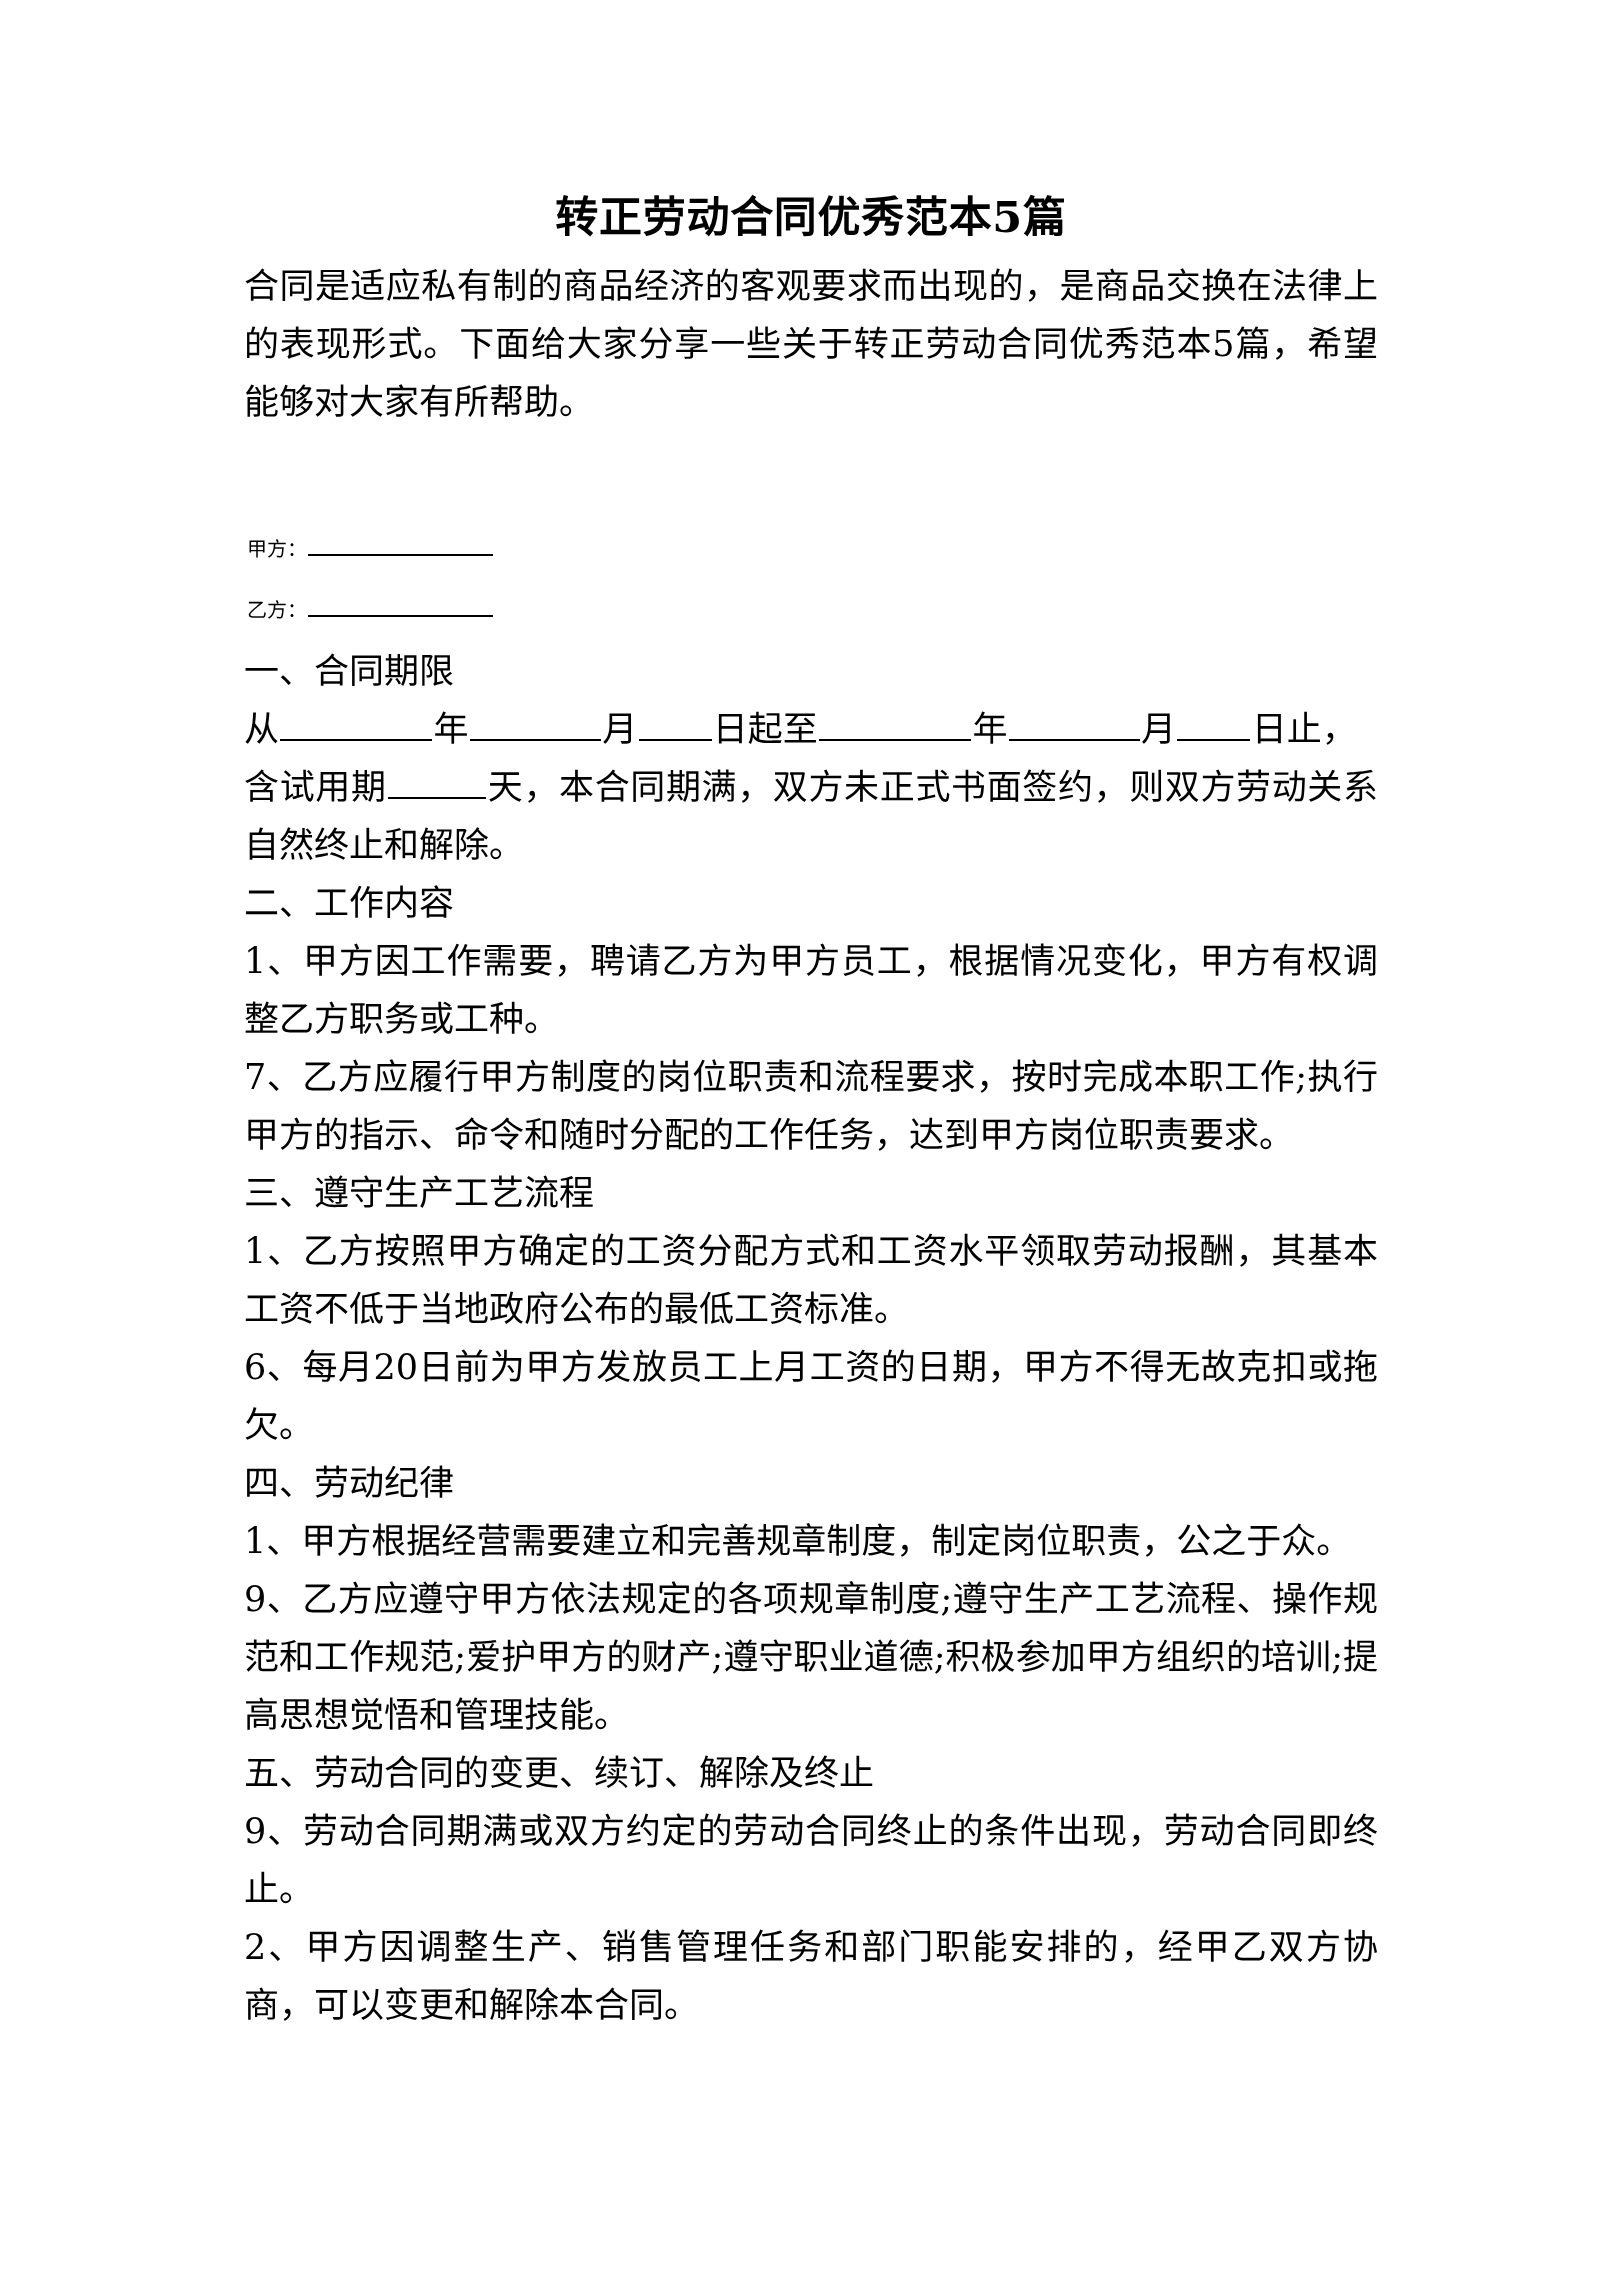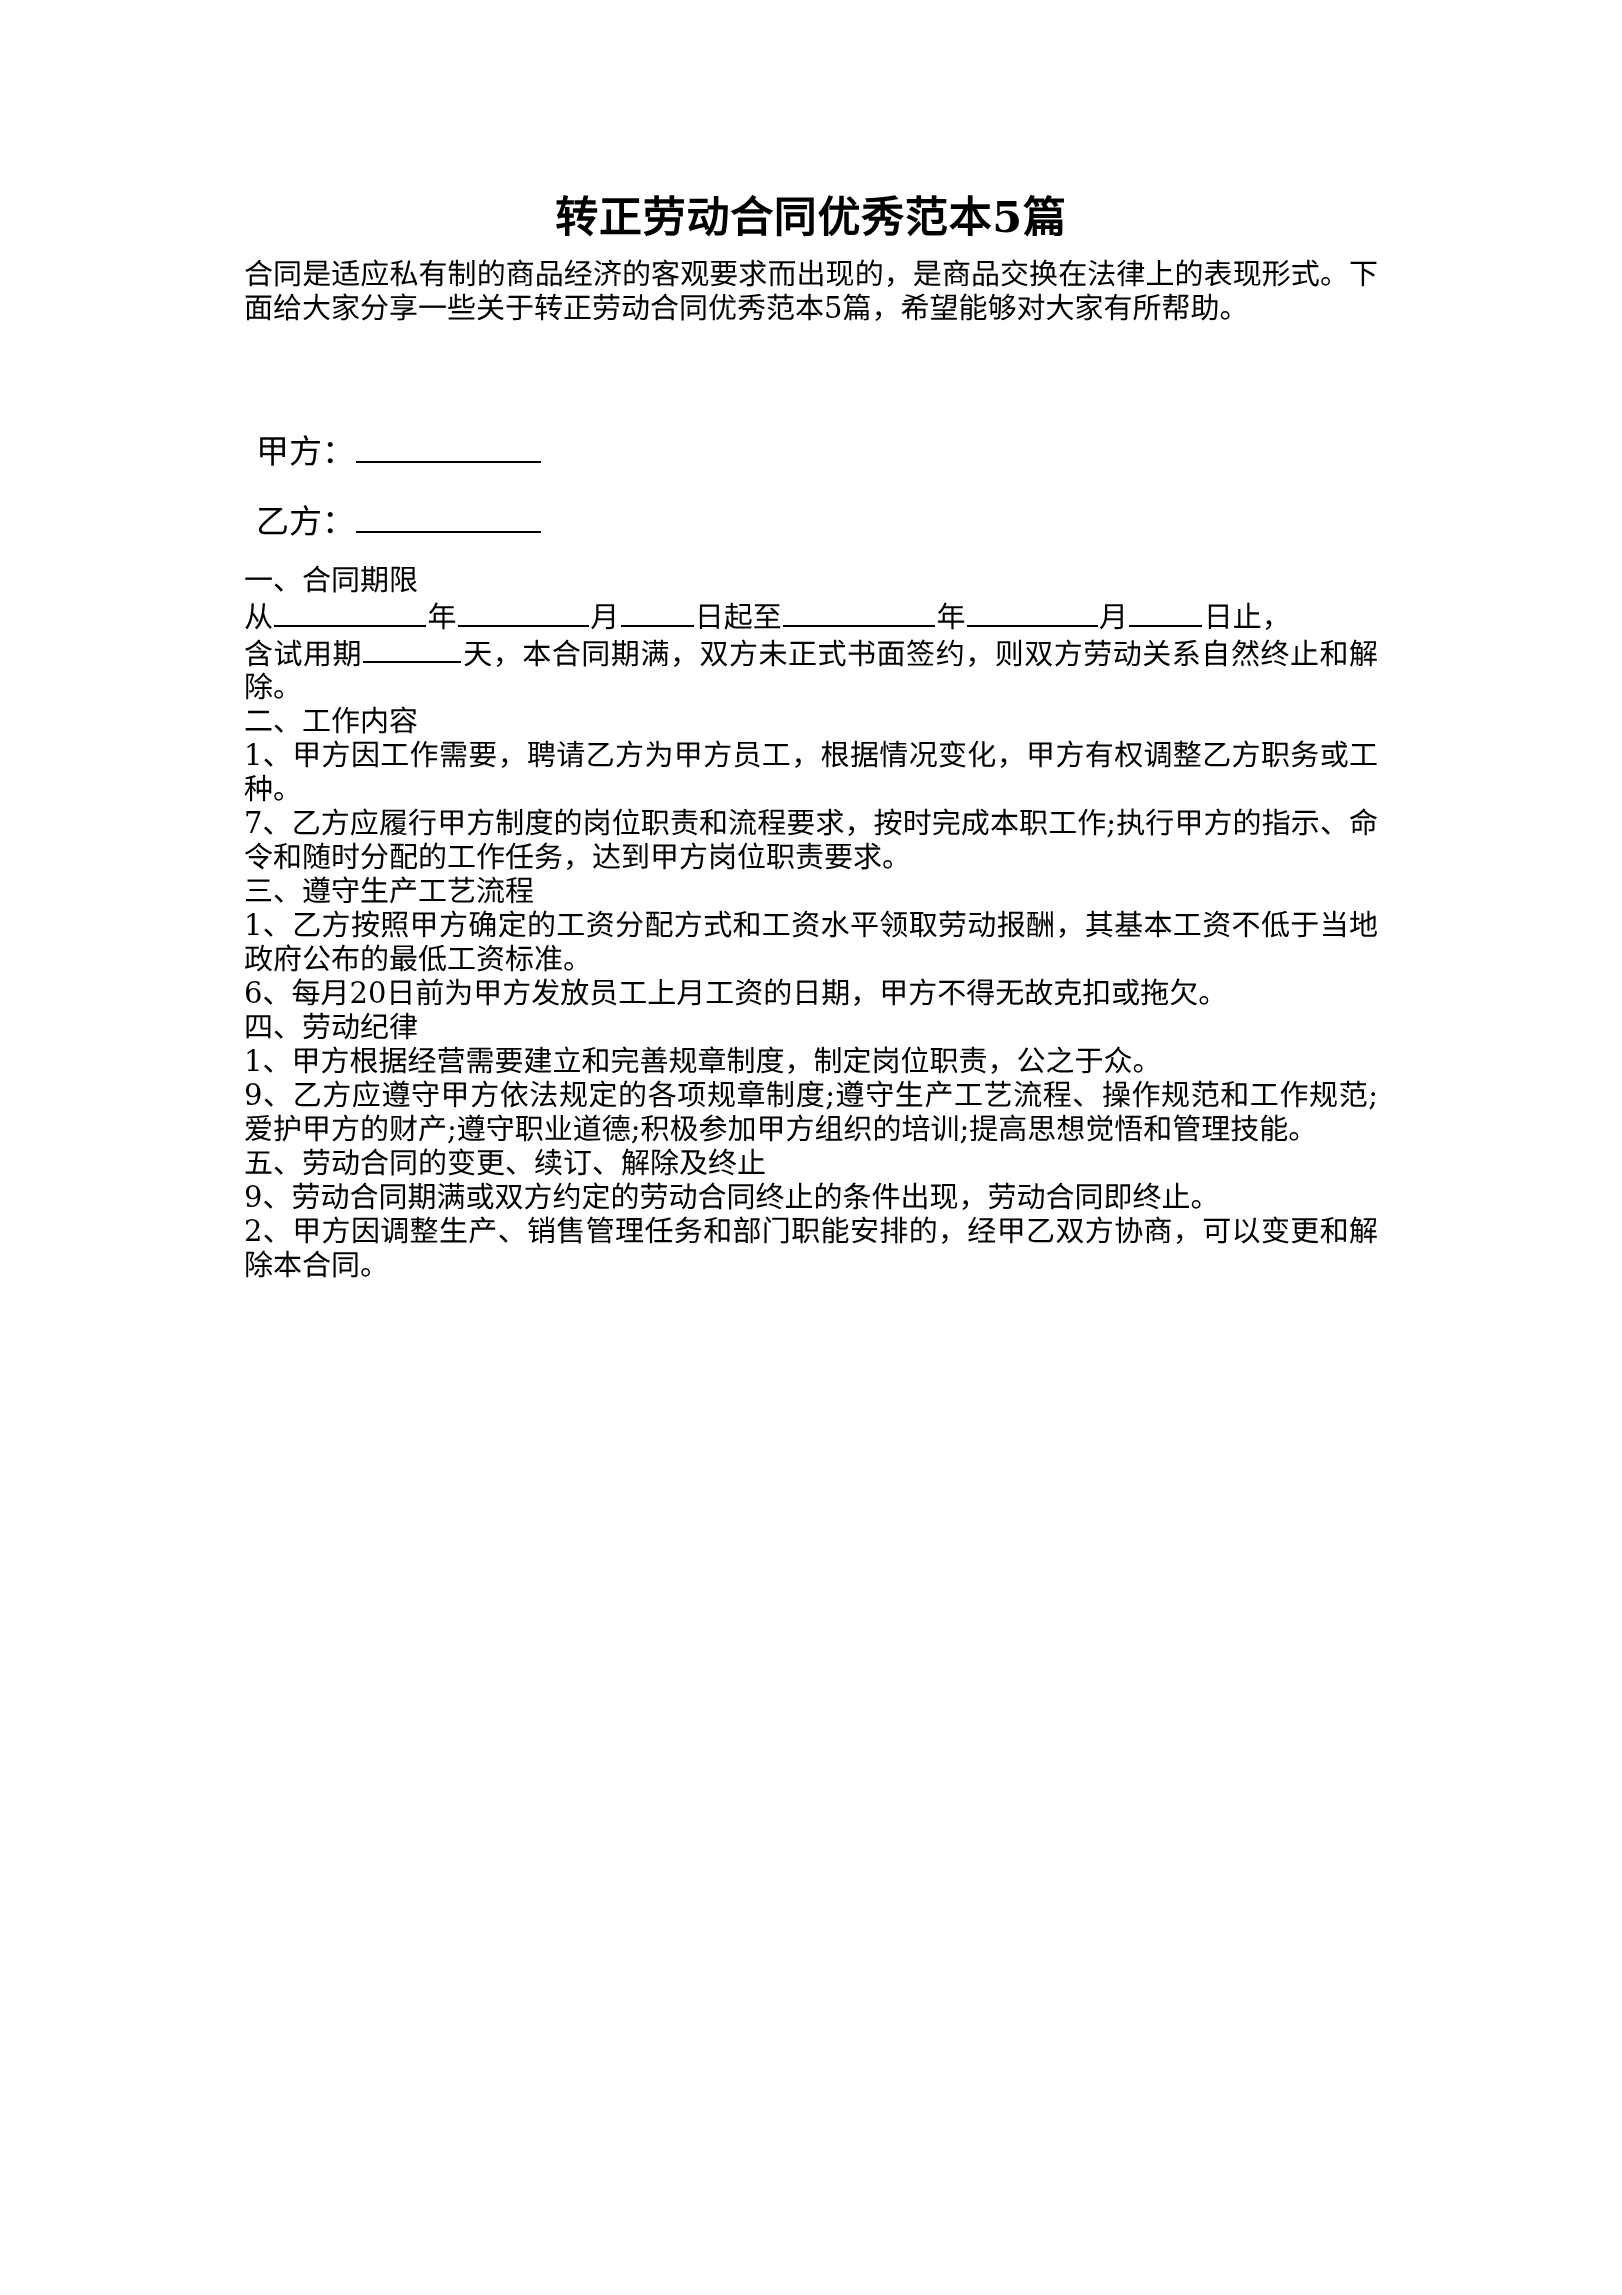--- a/index.html
+++ b/index.html
@@ -22,22 +22,22 @@
   .doc-title {
     font-size: 43px;
     font-weight: bold;
     text-align: center;
     line-height: 1.0;
     letter-spacing: 0.7px;
     margin: 0 0 18.3px 0;
     padding: 0;
   }
   .body-block {
-    font-size: 29px;
-    line-height: 34px;
+    font-size: 35px;
+    line-height: 58px;
     text-align: justify;
     text-justify: inter-ideograph;
     margin: 0;
     padding: 0;
     word-break: break-all;
   }
   .para {
     margin: 0;
     padding: 0;
   }
@@ -53,23 +53,23 @@
   }
   .blank-xl { width: 152px; }
   .blank-lg { width: 131px; }
   .blank-md { width: 98px; }
   .blank-sm { width: 73px; }
   .blank-party { width: 185px; }
   .fill-line {
     white-space: nowrap;
   }
   .party-row {
-    margin: 12px;
+    margin: 3px;
     padding: 0;
-    font-size: 33px;
+    font-size: 20px;
     line-height: 58px;
     white-space: nowrap;
   }
 </style>
 </head>
 <body>
 
 <div class="page">
 
   <h1 class="doc-title">转正劳动合同优秀范本5篇</h1>

